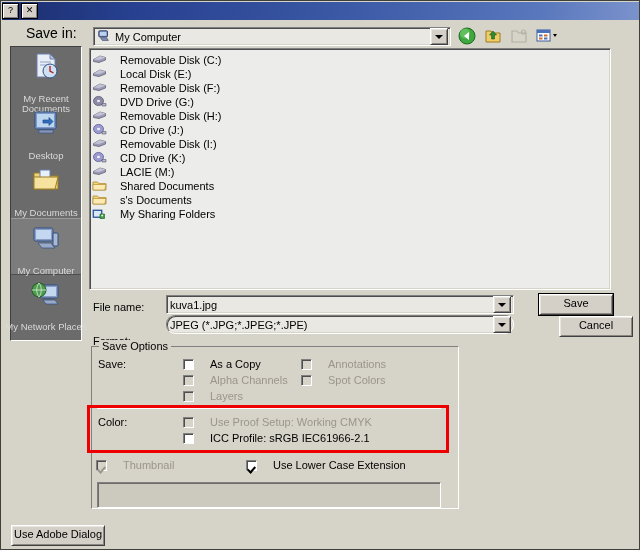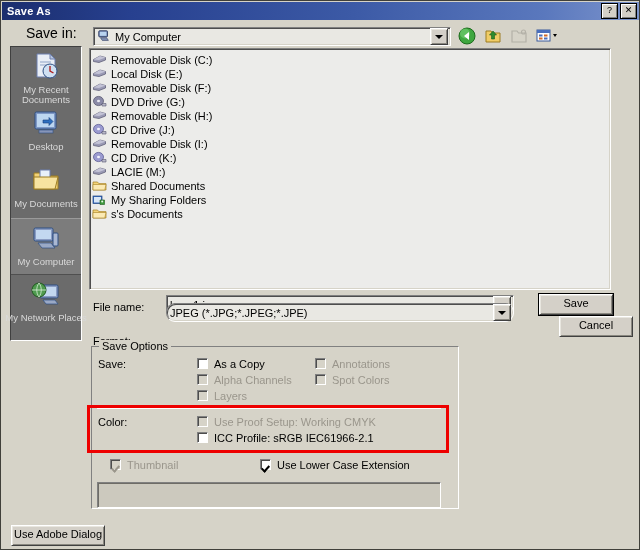--- a/index.html
+++ b/index.html
@@ -151,39 +151,39 @@
   .place.selected {
     background: #7c7c7c;
     border-top: 1px solid #9a9a9a;
     border-bottom: 1px solid #4f4f4f;
   }
   .place-label {
     color: #d9d9d9;
     font-size: 9.5px;
     text-align: center;
     line-height: 10px;
-    margin-top: 4px;
+    margin-top: 13px;
     width: 82px;
   }
   .place-icon { width: 32px; height: 30px; }
 
   
   .filelist {
     position: absolute;
     left: 88px; top: 47px;
     width: 522px; height: 242px;
     background: #ececea;
     overflow: hidden;
     box-sizing: border-box;
   }
   .fl-inner { padding: 4px 0 0 2px; }
   .fl-item {
     display: flex;
     align-items: center;
-    gap: 3px;
+    gap: 12px;
     height: 14px;
     font-size: 11px;
     white-space: nowrap;
     cursor: default;
   }
   .fl-icon { width: 16px; height: 14px; flex: 0 0 16px; position: relative; }
 
   
   .field-label {
     position: absolute;
@@ -231,25 +231,25 @@
     padding: 0 3px;
     font-size: 11px;
   }
   .row-label {
     position: absolute;
     font-size: 11px;
   }
   .chk {
     position: absolute;
     display: flex;
-    gap: 6px;
+    align-items: center;
+    gap: 16px;
     font-size: 11px;
     cursor: default;
     white-space: nowrap;
-    margin-left: 14px;
   }
   .chk.disabled { color: #9a968c; }
   .box {
     width: 11px; height: 11px;
     background: #ffffff;
     border: 1px solid;
     border-color: #808080 #ffffff #ffffff #808080;
     box-shadow: inset 1px 1px 0 #4d4d4d;
     box-sizing: border-box;
     position: relative;
@@ -300,21 +300,20 @@
     width: 92px; height: 19px;
     line-height: 17px;
   }
 </style>
 </head>
 <body>
 
 <div id="dialog">
 
   <div class="titlebar">
-    <div class="titlebar-text">Save As</div>
     <div class="title-buttons">
       <div class="title-btn">?</div>
       <div class="title-btn">✕</div>
     </div>
   </div>
 
   <div class="savein-label">Save in:</div>
   <div class="savein-combo sunken">
     <div class="combo-body">
       <span>
@@ -534,52 +533,52 @@
               <path d="M1 3h4.5l1.3 1.6H14V11H1z" fill="#f3d47a" stroke="#a5801f" stroke-width=".7"></path>
               <path d="M1 5.5h13L12.8 11H1z" fill="#fbeab4" stroke="#a5801f" stroke-width=".6"></path>
             </svg>
         </span>
         <span>Shared Documents</span>
       </div>
 
       <div class="fl-item">
         <span class="fl-icon">
           <svg width="15" height="13" viewBox="0 0 15 13">
+              <path d="M1 3h4.5l1.3 1.6H14V11H1z" fill="#f3d47a" stroke="#a5801f" stroke-width=".7"></path>
+              <path d="M1 5.5h13L12.8 11H1z" fill="#fbeab4" stroke="#a5801f" stroke-width=".6"></path>
+            </svg>
+        </span>
+        <span>s's Documents</span>
+      </div>
+
+      <div class="fl-item">
+        <span class="fl-icon">
+          <svg width="15" height="13" viewBox="0 0 15 13">
               <rect x="1" y="3" width="9" height="7.5" fill="#3c6fbf" stroke="#1f4480" stroke-width=".7"></rect>
               <rect x="2" y="4" width="7" height="5.5" fill="#d8e6f6"></rect>
               <path d="M8 7h4.5v4.5H8z" fill="#3f9b3f" stroke="#1f5c1f" stroke-width=".6"></path>
               <circle cx="10.2" cy="8.6" r="1" fill="#e8f6e8"></circle>
             </svg>
         </span>
         <span>My Sharing Folders</span>
-      </div>
-
-      <div class="fl-item">
-        <span class="fl-icon">
-          <svg width="15" height="13" viewBox="0 0 15 13">
-              <path d="M1 3h4.5l1.3 1.6H14V11H1z" fill="#f3d47a" stroke="#a5801f" stroke-width=".7"></path>
-              <path d="M1 5.5h13L12.8 11H1z" fill="#fbeab4" stroke="#a5801f" stroke-width=".6"></path>
-            </svg>
-        </span>
-        <span>s's Documents</span>
       </div>
 
     </div>
   </div>
 
   <div class="field-label" style="left:92px; top:300px;">File name:</div>
   <div class="text-combo sunken" style="left:165px; top:294px; width:348px;">
     <div class="tc-value">kuva1.jpg</div>
     <div class="combo-arrow-btn">
       <span class="arrow-down"></span>
     </div>
   </div>
 
   <div class="field-label" style="left:92px; top:320px;margin-top:14px;">Format:</div>
-  <div class="text-combo sunken" style="left:165px; top:302px; width:348px;border-radius:9px;">
+  <div class="text-combo sunken" style="left:165px; top:314px; width:348px;border-radius:9px;">
     <div class="tc-value">JPEG (*.JPG;*.JPEG;*.JPE)</div>
     <div class="combo-arrow-btn">
       <span class="arrow-down"></span>
     </div>
   </div>
 
   <div class="action-btn raised-btn default" style="left:538px; top:293px;">Save</div>
   <div class="action-btn raised-btn" style="left:558px; top:315px;">Cancel</div>
 
   <div class="group"></div>

